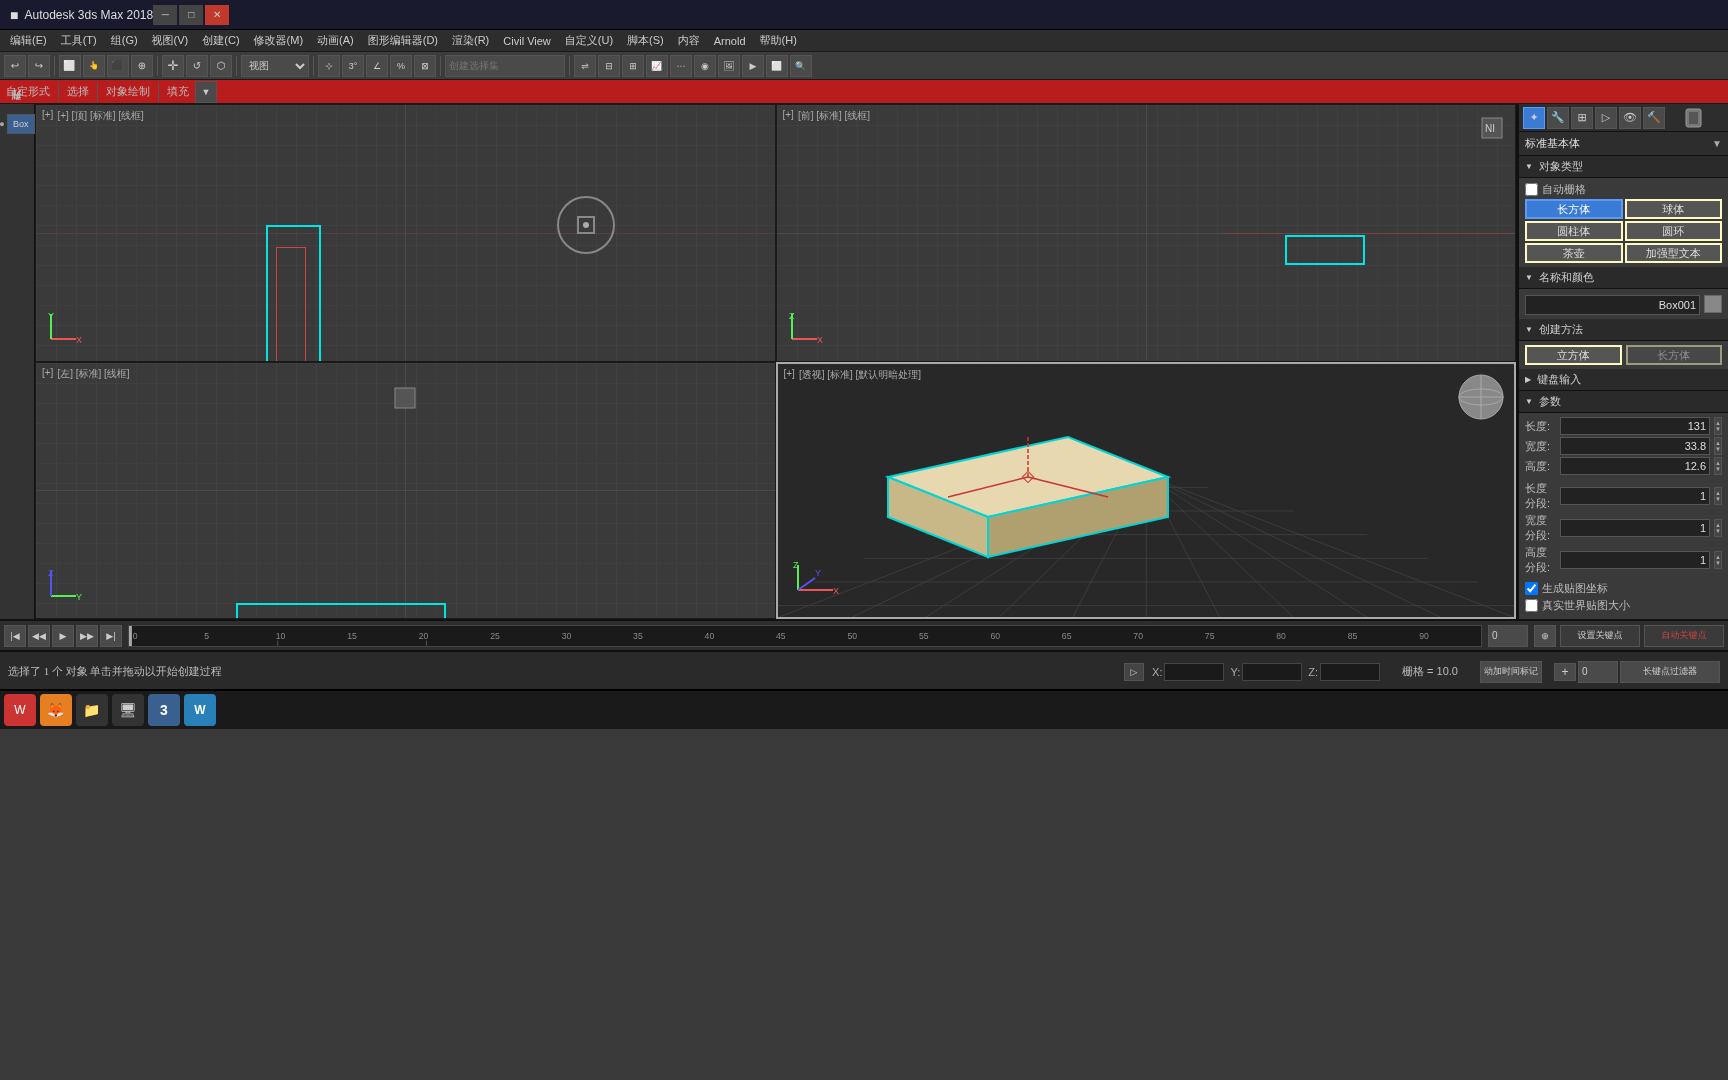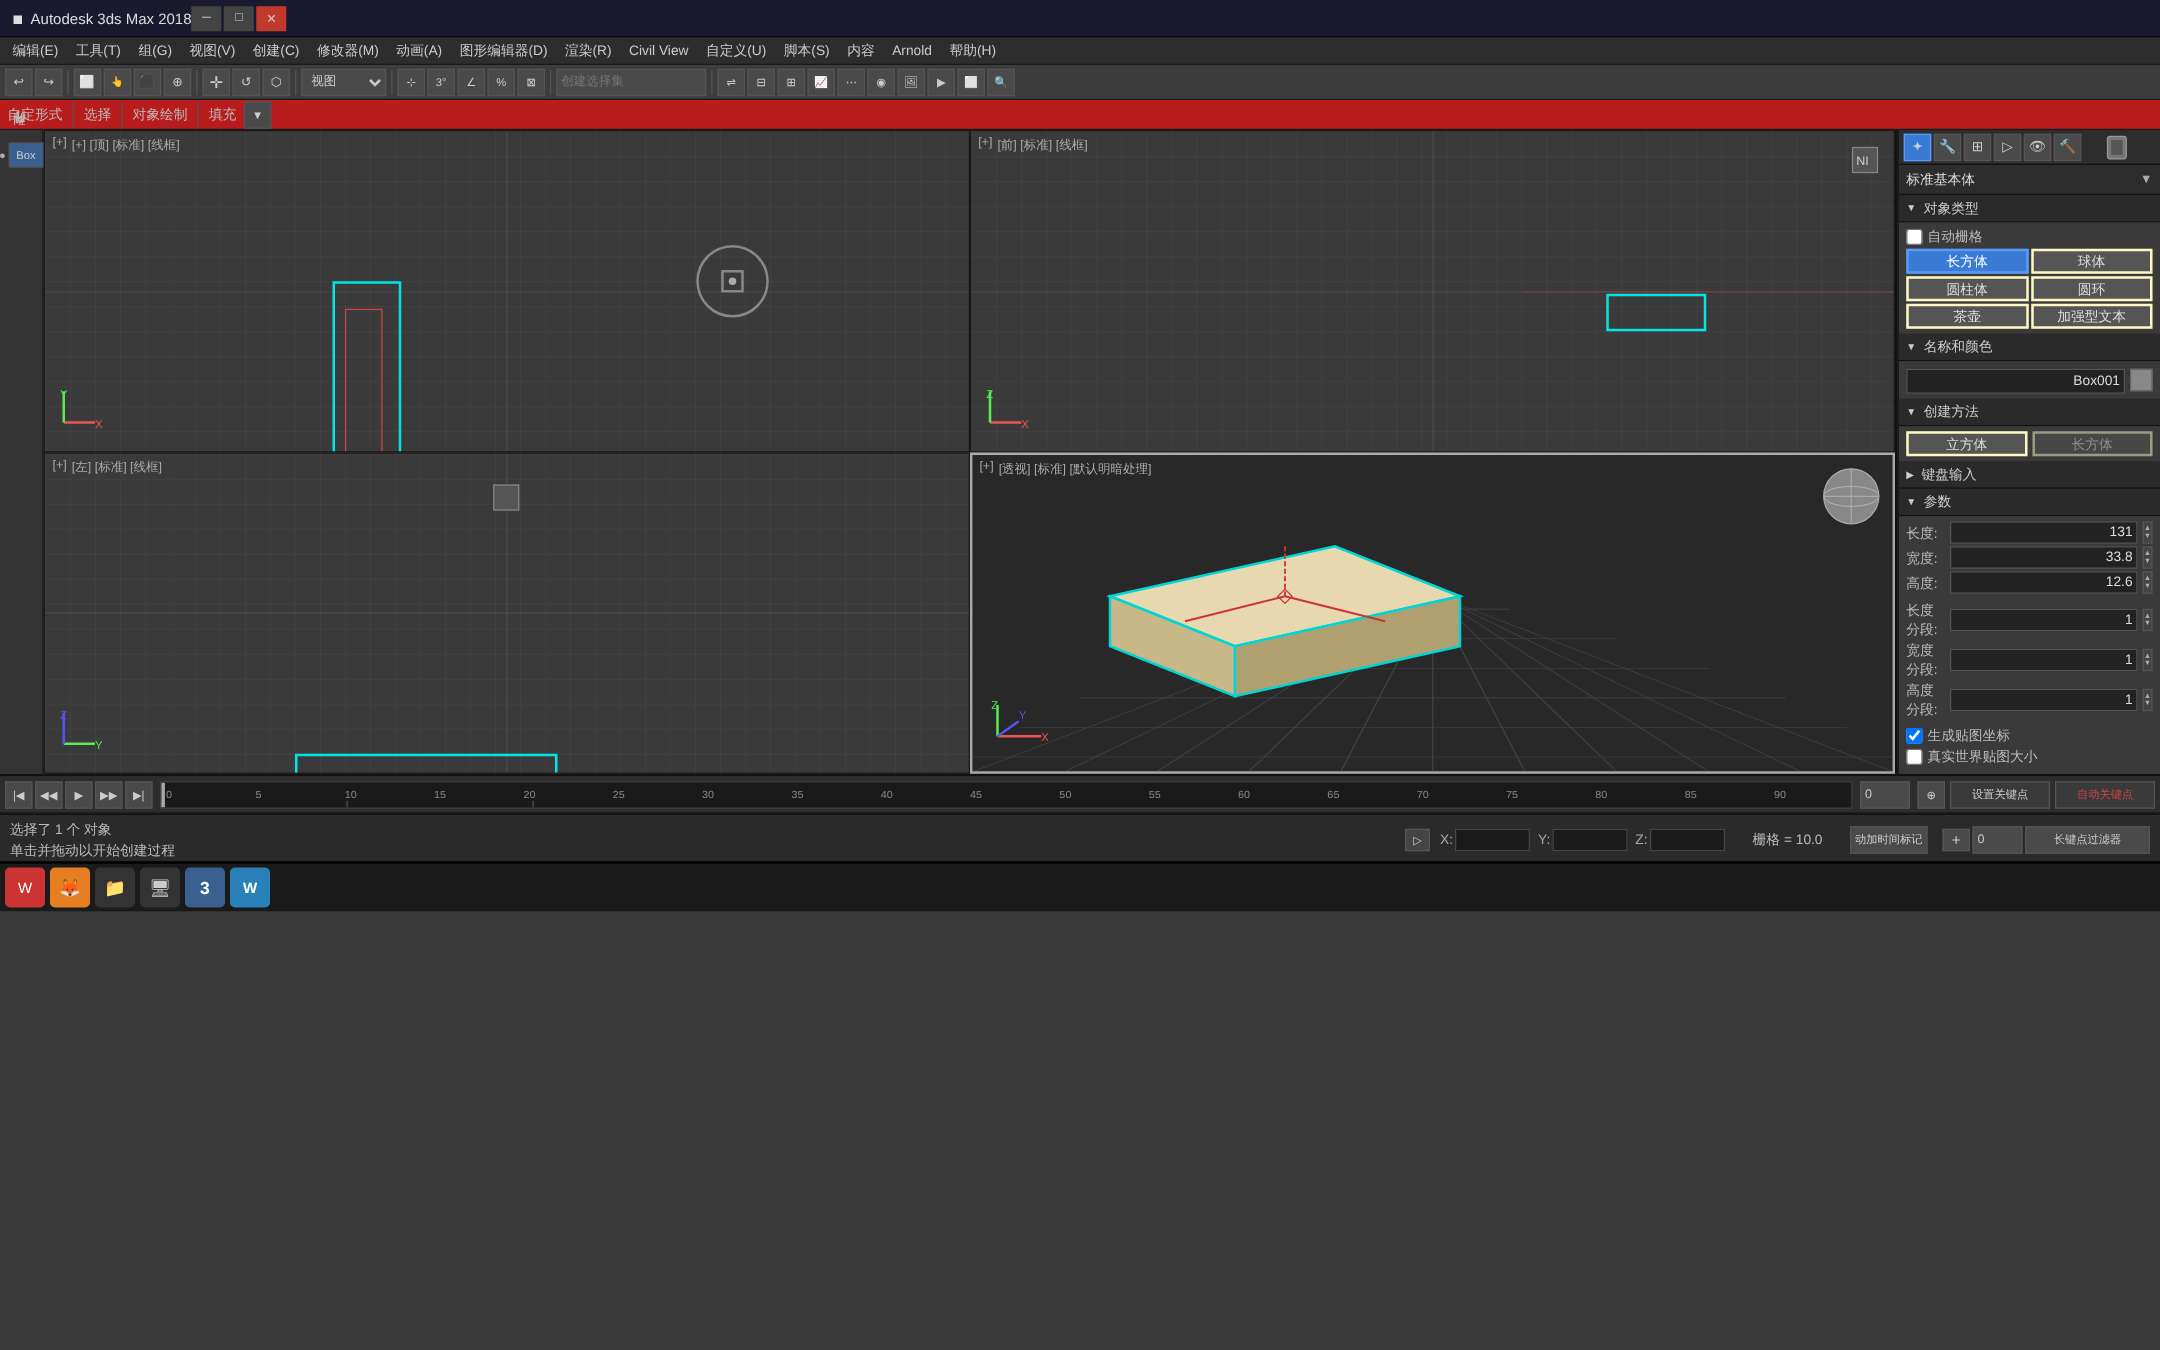--- a/index.html
+++ b/index.html
@@ -845,21 +845,21 @@
     </div>
     <input type="text" class="tb-btn" style="width: 40px;" value="0">
     <div style="display:flex; gap:4px; align-items:center; margin-left:4px;">
       <button class="tb-btn" style="font-size:9px;">⊕</button>
       <button class="tb-btn" style="width:80px; font-size:9px; background:#3a3a3a;">设置关键点</button>
       <button class="tb-btn" style="width:80px; font-size:9px; background:#3a3a3a; color:#cc4444;">自动关键点</button>
     </div>
   </div>
 
   <div id="status-bar">
-    <div style="flex:1; display:flex; flex-direction:column; gap:2px;">
+    <div style="flex:1; display:flex; flex-direction:row; gap:2px;font-family:Liberation Serif, serif;">
       <span class="status-text">选择了 1 个 对象</span>
       <span class="status-text">单击并拖动以开始创建过程</span>
     </div>
 
     <div style="display:flex; align-items:center; gap:2px;">
       <button class="anim-btn" style="font-size:9px;">▷</button>
     </div>
 
     <div id="coord-display">
       <div class="coord-field">

